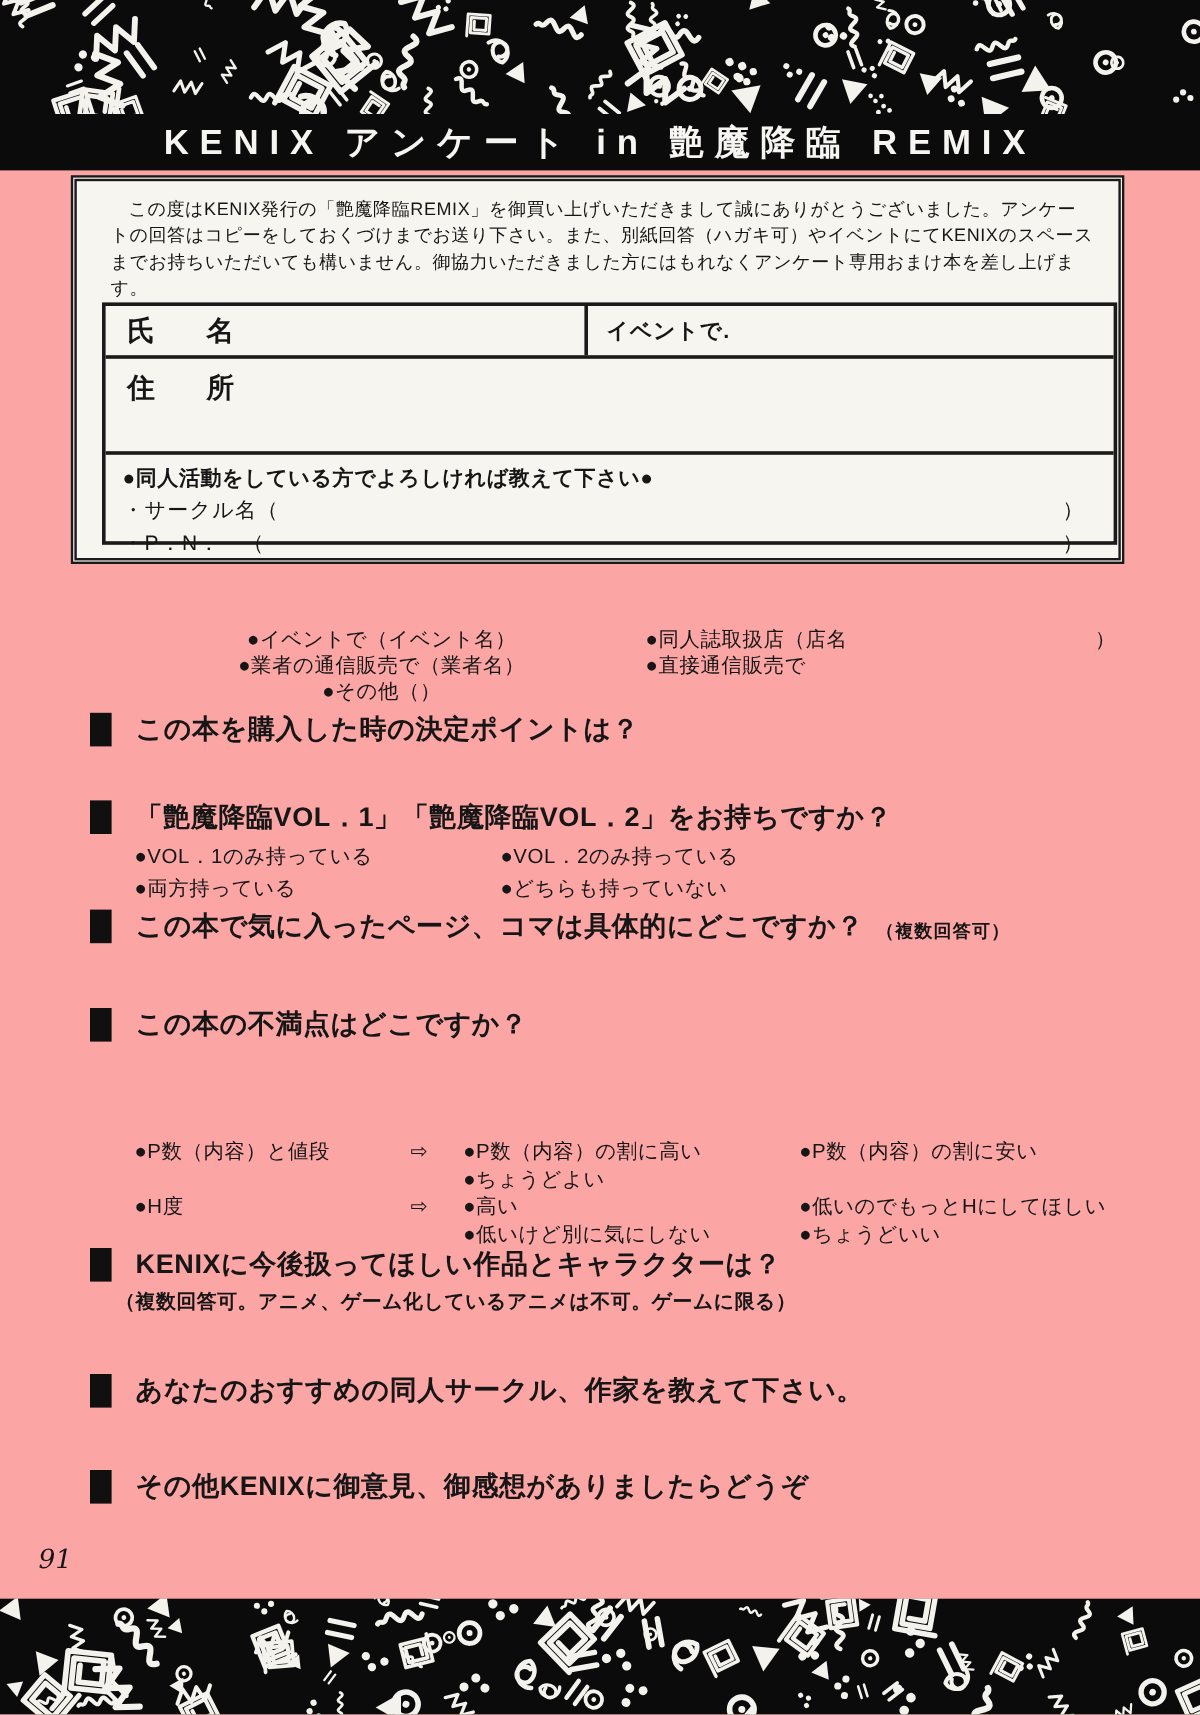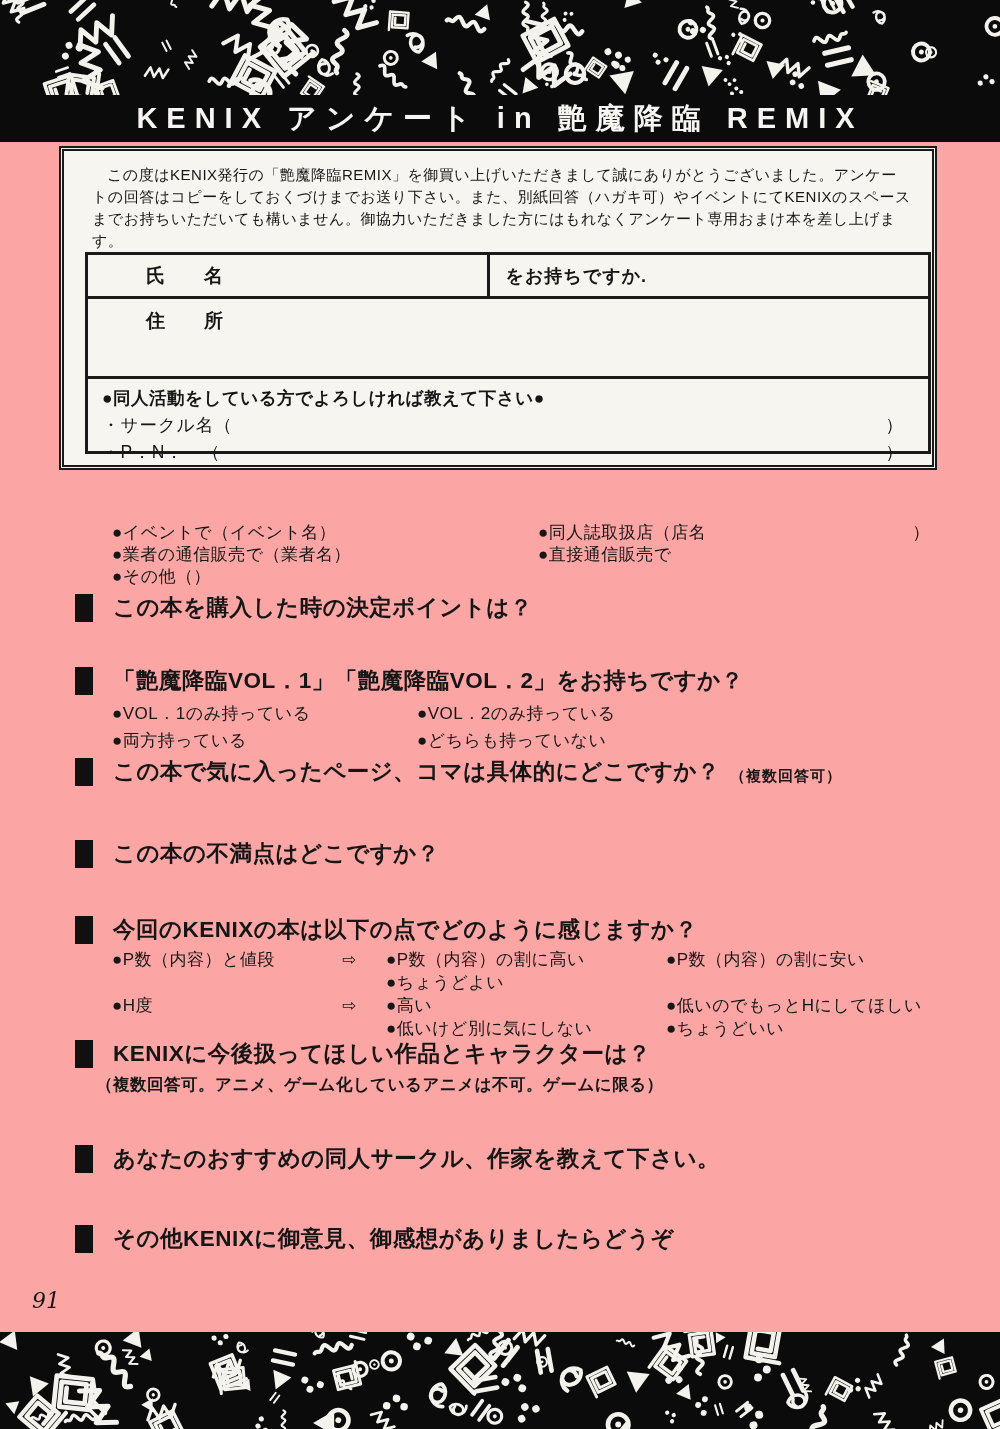--- a/index.html
+++ b/index.html
@@ -31,35 +31,35 @@
     letter-spacing:0.5px;
   }
   .form-table{
     position:absolute;left:21px;top:101px;width:846px;height:202px;
     border:3px solid #1a1a1a;box-sizing:border-box;
   }
   .fr1{display:flex;height:44px;border-bottom:3px solid #1a1a1a;box-sizing:border-box;}
   .cell{display:flex;align-items:center;box-sizing:border-box;}
   .cell-name{width:47.8%;border-right:3px solid #1a1a1a;padding-left:18px;}
   .cell-order{flex:1;padding-left:16px;}
-  .flabel{font-size:19px;font-weight:bold;letter-spacing:10px;margin-left:40px;}
+  .flabel{font-size:23px;font-weight:bold;letter-spacing:10px;}
   .flabel-plain{font-size:18px;font-weight:bold;letter-spacing:1px;}
   .fr2{height:80px;border-bottom:3px solid #1a1a1a;box-sizing:border-box;padding:9px 0 0 18px;}
   .fr3{padding:7px 24px 0 14px;font-size:17.5px;}
   .doujin-prompt{font-weight:bold;letter-spacing:0.5px;}
   .pline{display:flex;margin-top:3px;letter-spacing:1px;}
   .pline .close{margin-left:auto;}
   
   .qhead{position:absolute;left:75px;display:flex;align-items:center;}
   .qsq{width:18px;height:28px;background:#101010;flex:0 0 auto;}
   .qtitle{margin-left:20px;font-size:22.5px;font-weight:bold;letter-spacing:0.5px;white-space:nowrap;}
   .qnote{margin-left:10px;font-size:15px;font-weight:bold;align-self:flex-end;padding-bottom:1px;letter-spacing:1px;white-space:nowrap;}
   .opts{position:absolute;font-size:17px;letter-spacing:0.5px;}
   .orow{display:flex;height:22px;line-height:22px;}
-  .ocellL{width:412px;display:flex;justify-content:flex-start;}
+  .ocellL{width:412px;display:flex;justify-content:center;}
   .ocellR{margin-left:14px;width:392px;display:flex;justify-content:space-between;}
   .q3opts{display:grid;grid-template-columns:305px auto;row-gap:4px;line-height:23px;}
   .q6opts{display:grid;grid-template-columns:230px 44px 280px auto;line-height:23px;}
   .q6opts span{white-space:nowrap;}
   .q7note{position:absolute;left:96px;font-size:16.5px;font-weight:bold;letter-spacing:0.5px;white-space:nowrap;}
   
   .page-num{position:absolute;left:32px;top:1288px;font-family:"DejaVu Serif","Liberation Serif",serif;font-style:italic;font-size:22px;}
   .thanks{position:absolute;right:46px;top:1296px;font-size:17px;font-weight:bold;letter-spacing:2.5px;white-space:nowrap;margin-top:40px;}
 </style>
 </head>
@@ -404,21 +404,21 @@
 
   <div class="outer-box">
     <p class="intro">この度はKENIX発行の「艶魔降臨REMIX」を御買い上げいただきまして誠にありがとうございました。アンケートの回答はコピーをしておくづけまでお送り下さい。また、別紙回答（ハガキ可）やイベントにてKENIXのスペースまでお持ちいただいても構いません。御協力いただきました方にはもれなくアンケート専用おまけ本を差し上げます。</p>
 
     <div class="form-table">
       <div class="fr1">
         <div class="cell cell-name">
           <span class="flabel">氏　名</span>
         </div>
         <div class="cell cell-order">
-          <span class="flabel-plain">をお持ちですか.</span>
+          <span class="flabel-plain">イベントで.</span>
         </div>
       </div>
       <div class="fr2">
         <span class="flabel">住　所</span>
       </div>
       <div class="fr3">
         <div class="doujin-prompt">●同人活動をしている方でよろしければ教えて下さい●</div>
         <div class="pline">
           <span>・サークル名（</span>
           <span class="close">）</span>
@@ -484,24 +484,20 @@
     <span class="qsq"></span>
     <span class="qtitle">この本で気に入ったページ、コマは具体的にどこですか？</span>
     <span class="qnote">（複数回答可）</span>
   </div>
 
   <div class="qhead" style="top:838px">
     <span class="qsq"></span>
     <span class="qtitle">この本の不満点はどこですか？</span>
   </div>
 
-  <div class="qhead" style="top:914px">
-    <span class="qsq"></span>
-    <span class="qtitle">今回のKENIXの本は以下の点でどのように感じますか？</span>
-  </div>
   <div class="opts q6opts" style="top:948px;left:112px">
     <span>●P数（内容）と値段</span>
     <span>⇨</span>
     <span>●P数（内容）の割に高い</span>
     <span>●P数（内容）の割に安い</span>
 
     <span></span>
     <span></span>
     <span>●ちょうどよい</span>
     <span></span>

